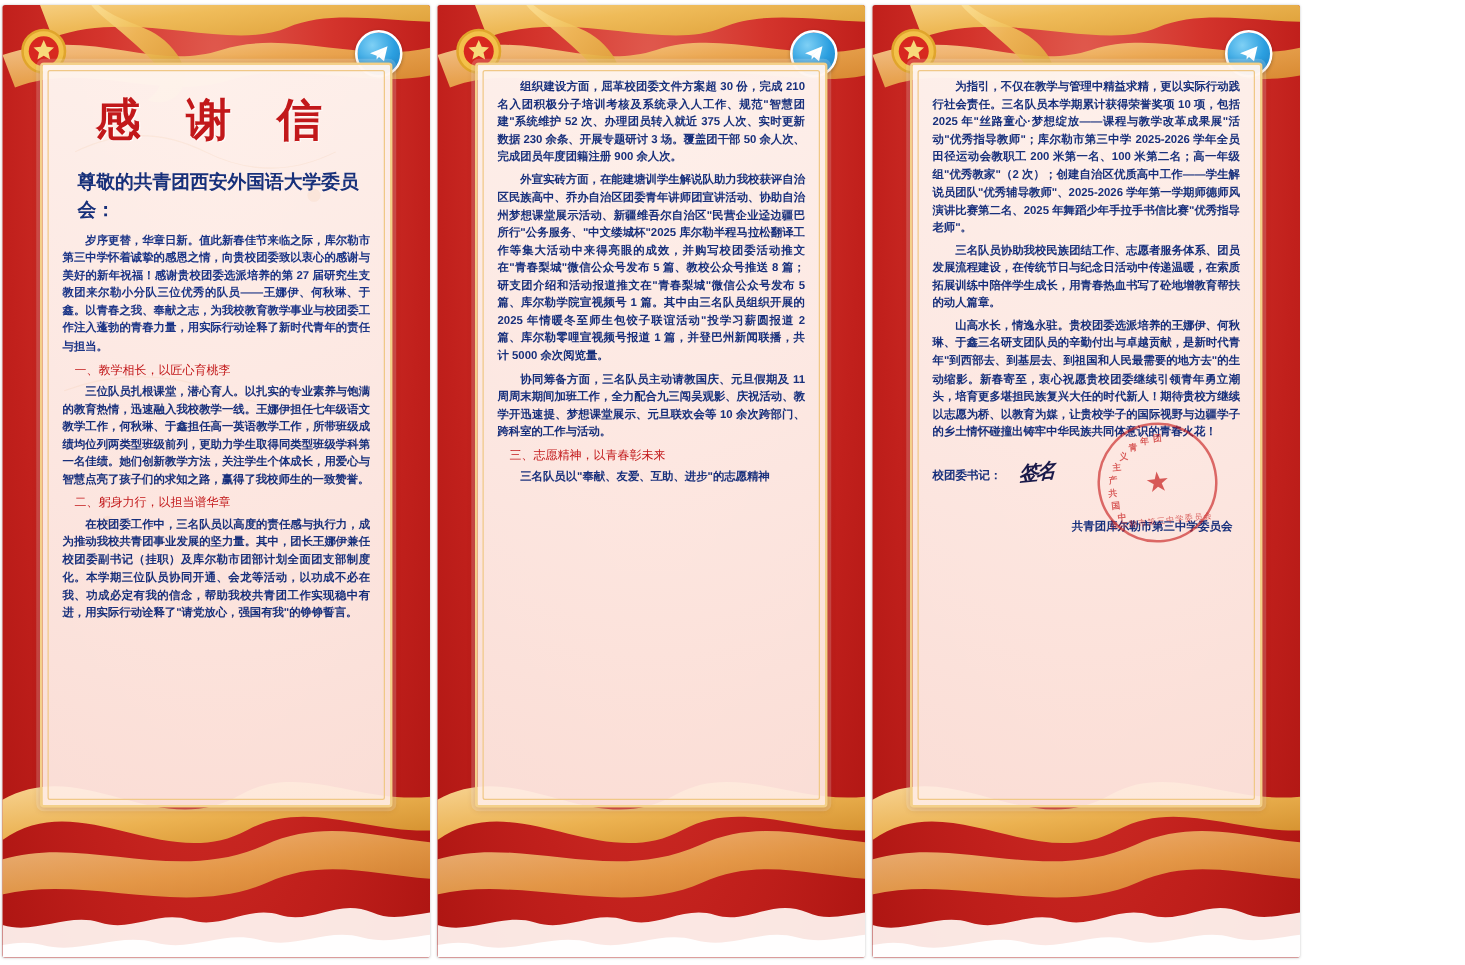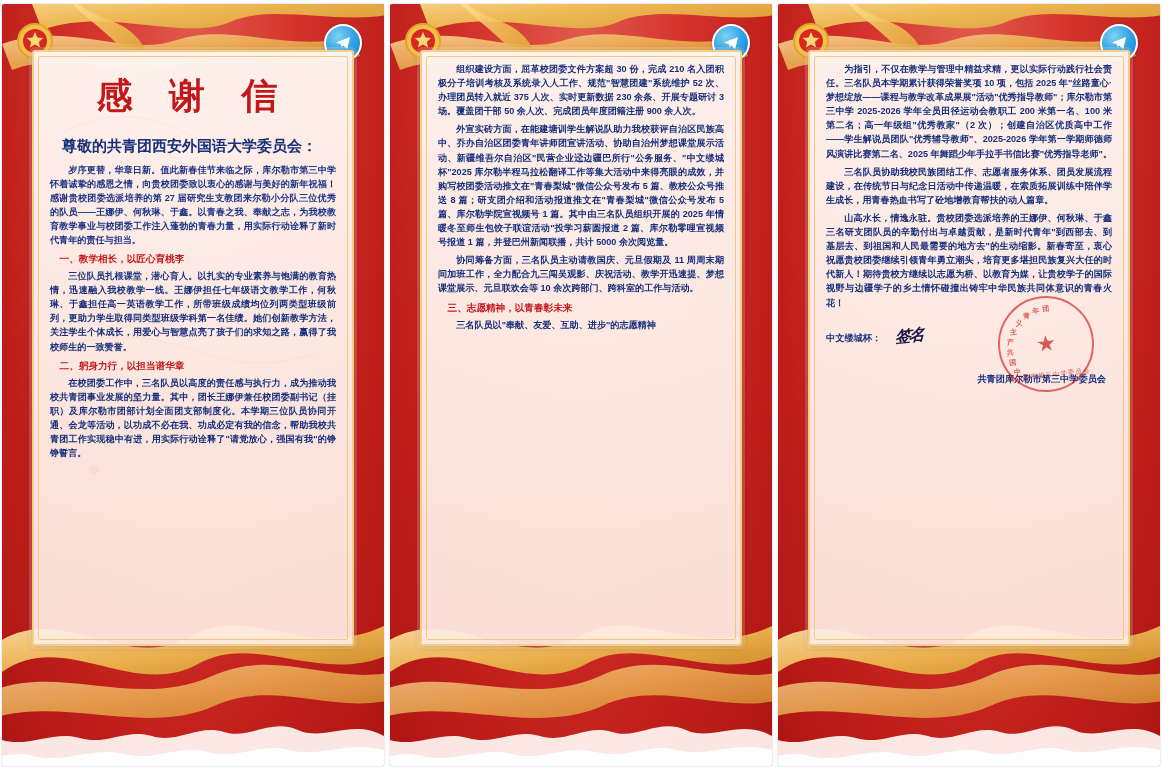--- a/index.html
+++ b/index.html
@@ -18,21 +18,21 @@
     width: 1172px;
     height: 772px;
     display: flex;
     gap: 6px;
     padding: 4px 2px;
     box-sizing: border-box;
     background: #ffffff;
   }
   .page {
     position: relative;
-    width: 382px;
+    width: 342px;
     height: 762px;
     border-radius: 2px;
     overflow: hidden;
     background:
       radial-gradient(ellipse at 50% 8%, #e05a4e 0%, #d4342c 38%, #c1201c 70%, #ad1512 100%);
     box-shadow: 0 0 2px rgba(0,0,0,.25);
     flex: 0 0 auto;
   }
   
   .ribbon-top {
@@ -137,21 +137,21 @@
     margin: 0 0 4px 0;
     text-indent: 2em;
     text-align: justify;
     font-weight: bold;
   }
   p.body.first-page { color: #1b3486; }
   h3.section {
     font-size: 9.6px;
     color: #c2181a;
     margin: 6px 0 3px 0;
-    font-weight: bold;
+    font-weight: normal;
     text-indent: 1em;
   }
   .sign-block {
     margin-top: 16px;
     text-align: left;
     position: relative;
   }
   .sign-line {
     font-size: 9.2px;
     color: #18307c;
@@ -360,21 +360,21 @@
     </div>
 
     <div class="frame">
       <div class="frame-inner">
         <p class="body">为指引，不仅在教学与管理中精益求精，更以实际行动践行社会责任。三名队员本学期累计获得荣誉奖项 10 项，包括 2025 年"丝路童心·梦想绽放——课程与教学改革成果展"活动"优秀指导教师"；库尔勒市第三中学 2025-2026 学年全员田径运动会教职工 200 米第一名、100 米第二名；高一年级组"优秀教家"（2 次）；创建自治区优质高中工作——学生解说员团队"优秀辅导教师"、2025-2026 学年第一学期师德师风演讲比赛第二名、2025 年舞蹈少年手拉手书信比赛"优秀指导老师"。</p>
         <p class="body">三名队员协助我校民族团结工作、志愿者服务体系、团员发展流程建设，在传统节日与纪念日活动中传递温暖，在索质拓展训练中陪伴学生成长，用青春热血书写了砼地增教育帮扶的动人篇章。</p>
         <p class="body">山高水长，情逸永驻。贵校团委选派培养的王娜伊、何秋琳、于鑫三名研支团队员的辛勤付出与卓越贡献，是新时代青年"到西部去、到基层去、到祖国和人民最需要的地方去"的生动缩影。新春寄至，衷心祝愿贵校团委继续引领青年勇立潮头，培育更多堪担民族复兴大任的时代新人！期待贵校方继续以志愿为桥、以教育为媒，让贵校学子的国际视野与边疆学子的乡土情怀碰撞出铸牢中华民族共同体意识的青春火花！</p>
 
         <div class="sign-block">
           <div class="sign-line">
-            <span>中文缕城杯：</span><span class="handwriting">签名</span>
+            <span>校团委书记：</span><span class="handwriting">签名</span>
           </div>
 
           <div class="org-lines">
             <div class="sign-line">共青团库尔勒市第三中学委员会</div>
           </div>
 
           <div class="stamp">
             <div class="stamp-text">
               <span style="transform: rotate(-120deg) translate(0,-40px) rotate(120deg);">中</span>
               <span style="transform: rotate(-105deg) translate(0,-40px) rotate(105deg);">国</span>

